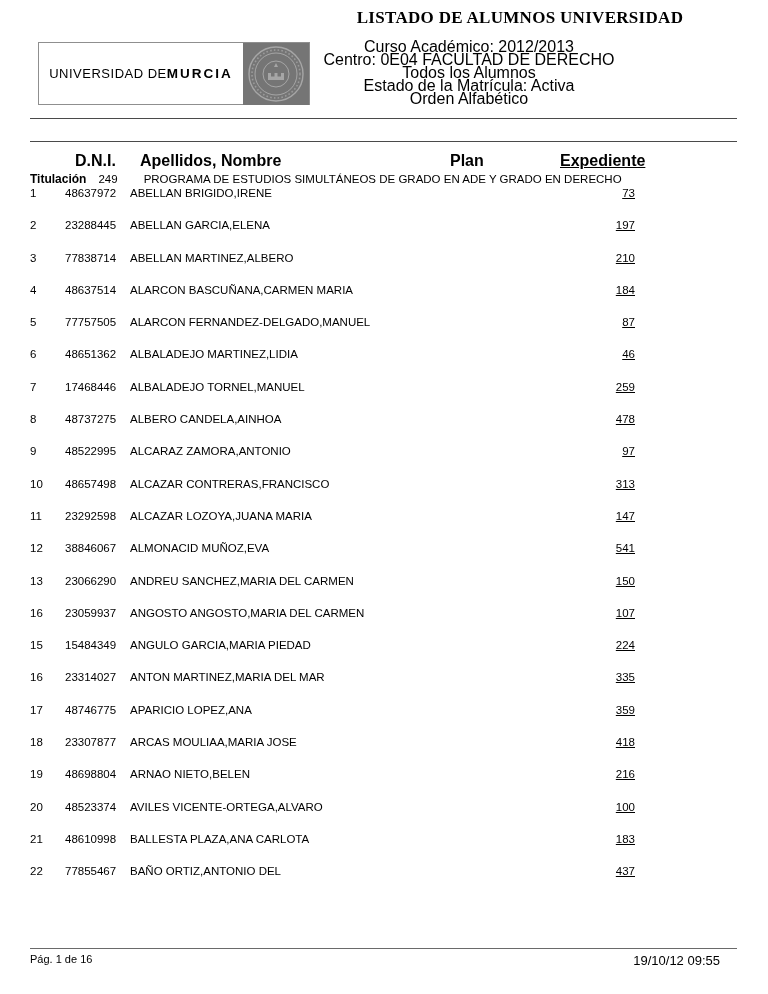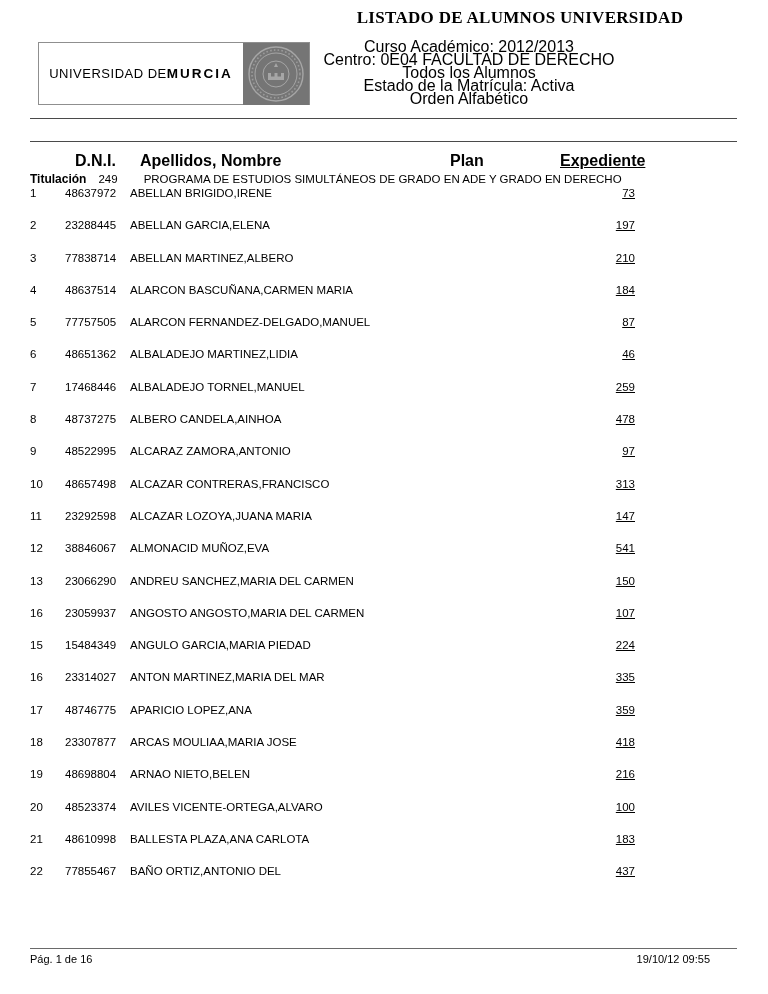--- a/index.html
+++ b/index.html
@@ -43,21 +43,21 @@
     font-weight:bold; font-size:16px;
   }
   .rows-container { position:absolute; top:186px; left:30px; width:605px; }
   .trow { height:32.3px; font-size:11.5px; line-height:14px; }
   .c-num  { width:35px; }
   .c-dni  { width:65px; }
   .c-name { width:310px; }
   .c-plan { width:110px; }
   .c-exp  { width:85px; text-align:right;text-decoration:underline; }
   .footer-page { position:absolute; top:953px; left:30px; font-size:11px; }
-  .footer-time { position:absolute; top:953px; right:58px; font-size:11px; }
+  .footer-time { position:absolute; top:953px; right:48px; font-size:13px; }
 </style>
 </head>
 <body>
 
 <div class="page">
 
   <div class="doc-title">LISTADO DE ALUMNOS UNIVERSIDAD</div>
 
   <div class="logo-box">
     <div class="logo-text">

